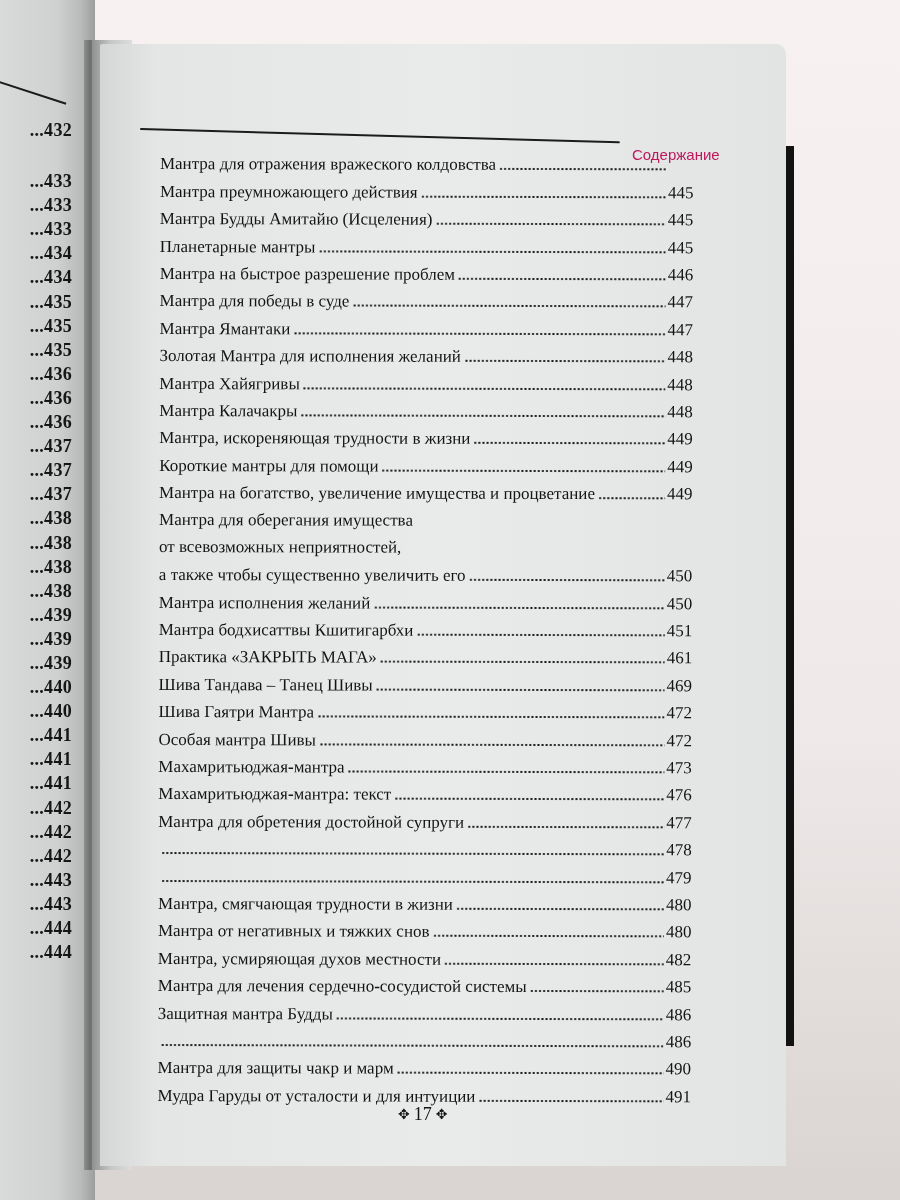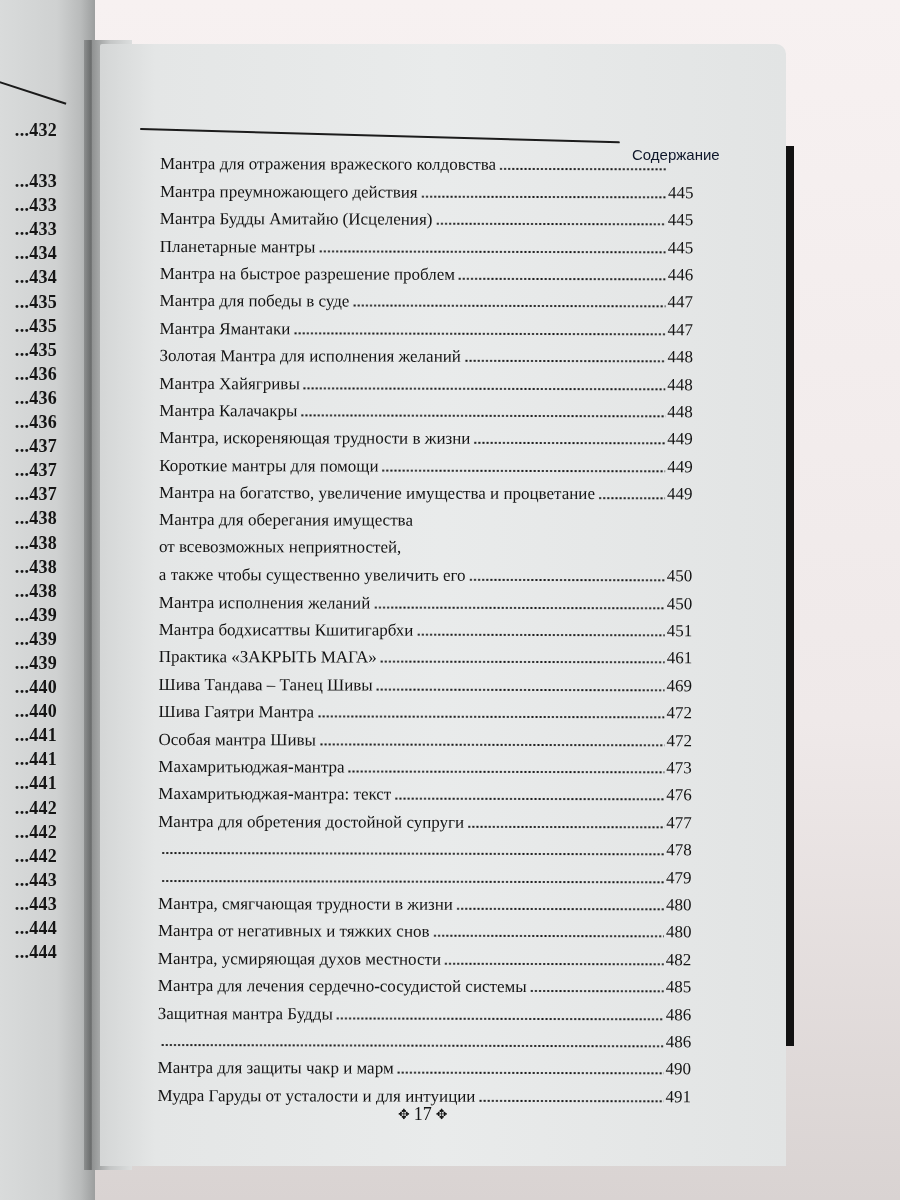--- a/index.html
+++ b/index.html
@@ -18,21 +18,21 @@
       background: linear-gradient(90deg, #8d8f8f 0%, #6d6f6f 40%, #a7a9a9 100%);
     }
     .left-rule {
       position: absolute; left: -10px; top: 78px; width: 80px; height: 2px;
       background: #1a1a1a; transform: rotate(18deg); transform-origin: left center;
     }
     .left-numbers {
       position: absolute; left: 0; top: 118px; width: 72px;
       font-weight: bold; font-size: 18px; color: #151515;
     }
-    .left-numbers div { height: 24.1px; line-height: 24px; text-align: center; letter-spacing: 0.3px; }
+    .left-numbers div { height: 24.1px; line-height: 24px; text-align: right; letter-spacing: 0.3px; }
     .left-numbers div:nth-child(1) { margin-bottom: 27px; }
 
     
     .gutter {
       position: absolute; left: 92px; top: 40px; width: 40px; height: 1130px;
       background: linear-gradient(90deg, #8f9191 0%, #c4c6c6 45%, #dcdede 100%);
     }
     
     .page {
       position: absolute; left: 100px; top: 44px; width: 686px; height: 1122px;
@@ -42,21 +42,21 @@
     .cover-edge {
       position: absolute; left: 786px; top: 146px; width: 8px; height: 900px;
       background: #121212;
     }
     .header-rule {
       position: absolute; left: 140px; top: 128px; width: 480px; height: 2px;
       background: #1c1c1c; transform: rotate(1.6deg); transform-origin: left center;
       border-radius: 2px;
     }
     .header-title {
-      position: absolute; left: 632px; top: 146px; font-size: 15px; color: #0f172a;
+      position: absolute; left: 632px; top: 146px; font-size: 15px; color: #be185d;
       font-family: "Liberation Sans", "DejaVu Sans", sans-serif;
     }
     .toc {
       position: absolute; left: 160px; top: 150px; width: 536px;
       font-size: 17px; color: #141414;
       transform: rotate(0.15deg); transform-origin: left top;
     }
     .toc-entry { display: flex; align-items: flex-end; height: 27.4px; line-height: 27px; }
     .toc-entry .title { white-space: nowrap; }
     .toc-entry .dots {

